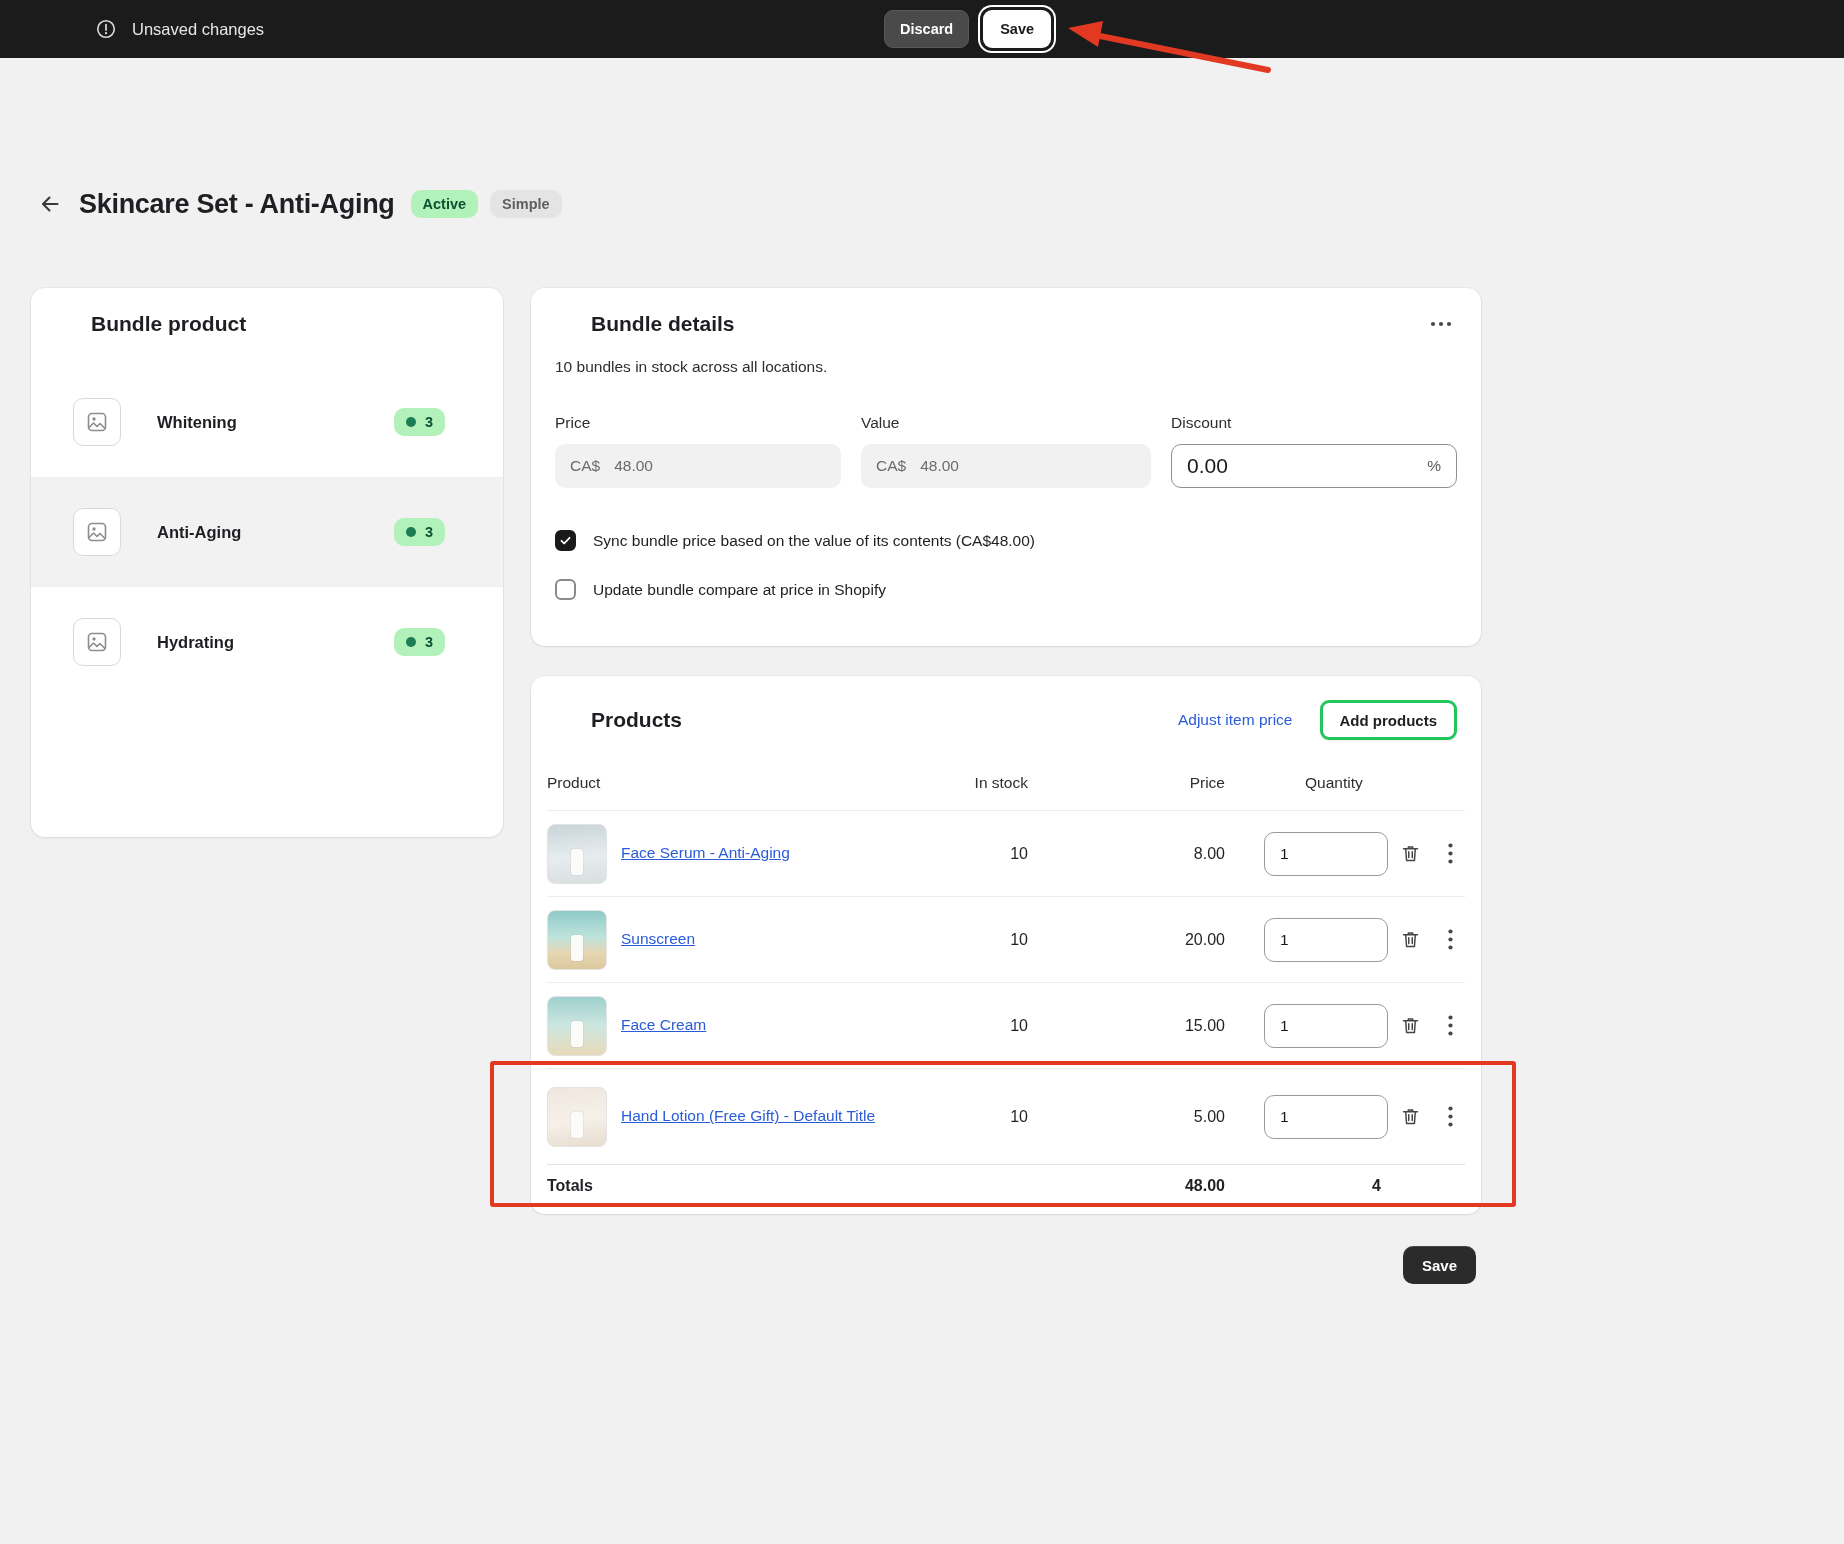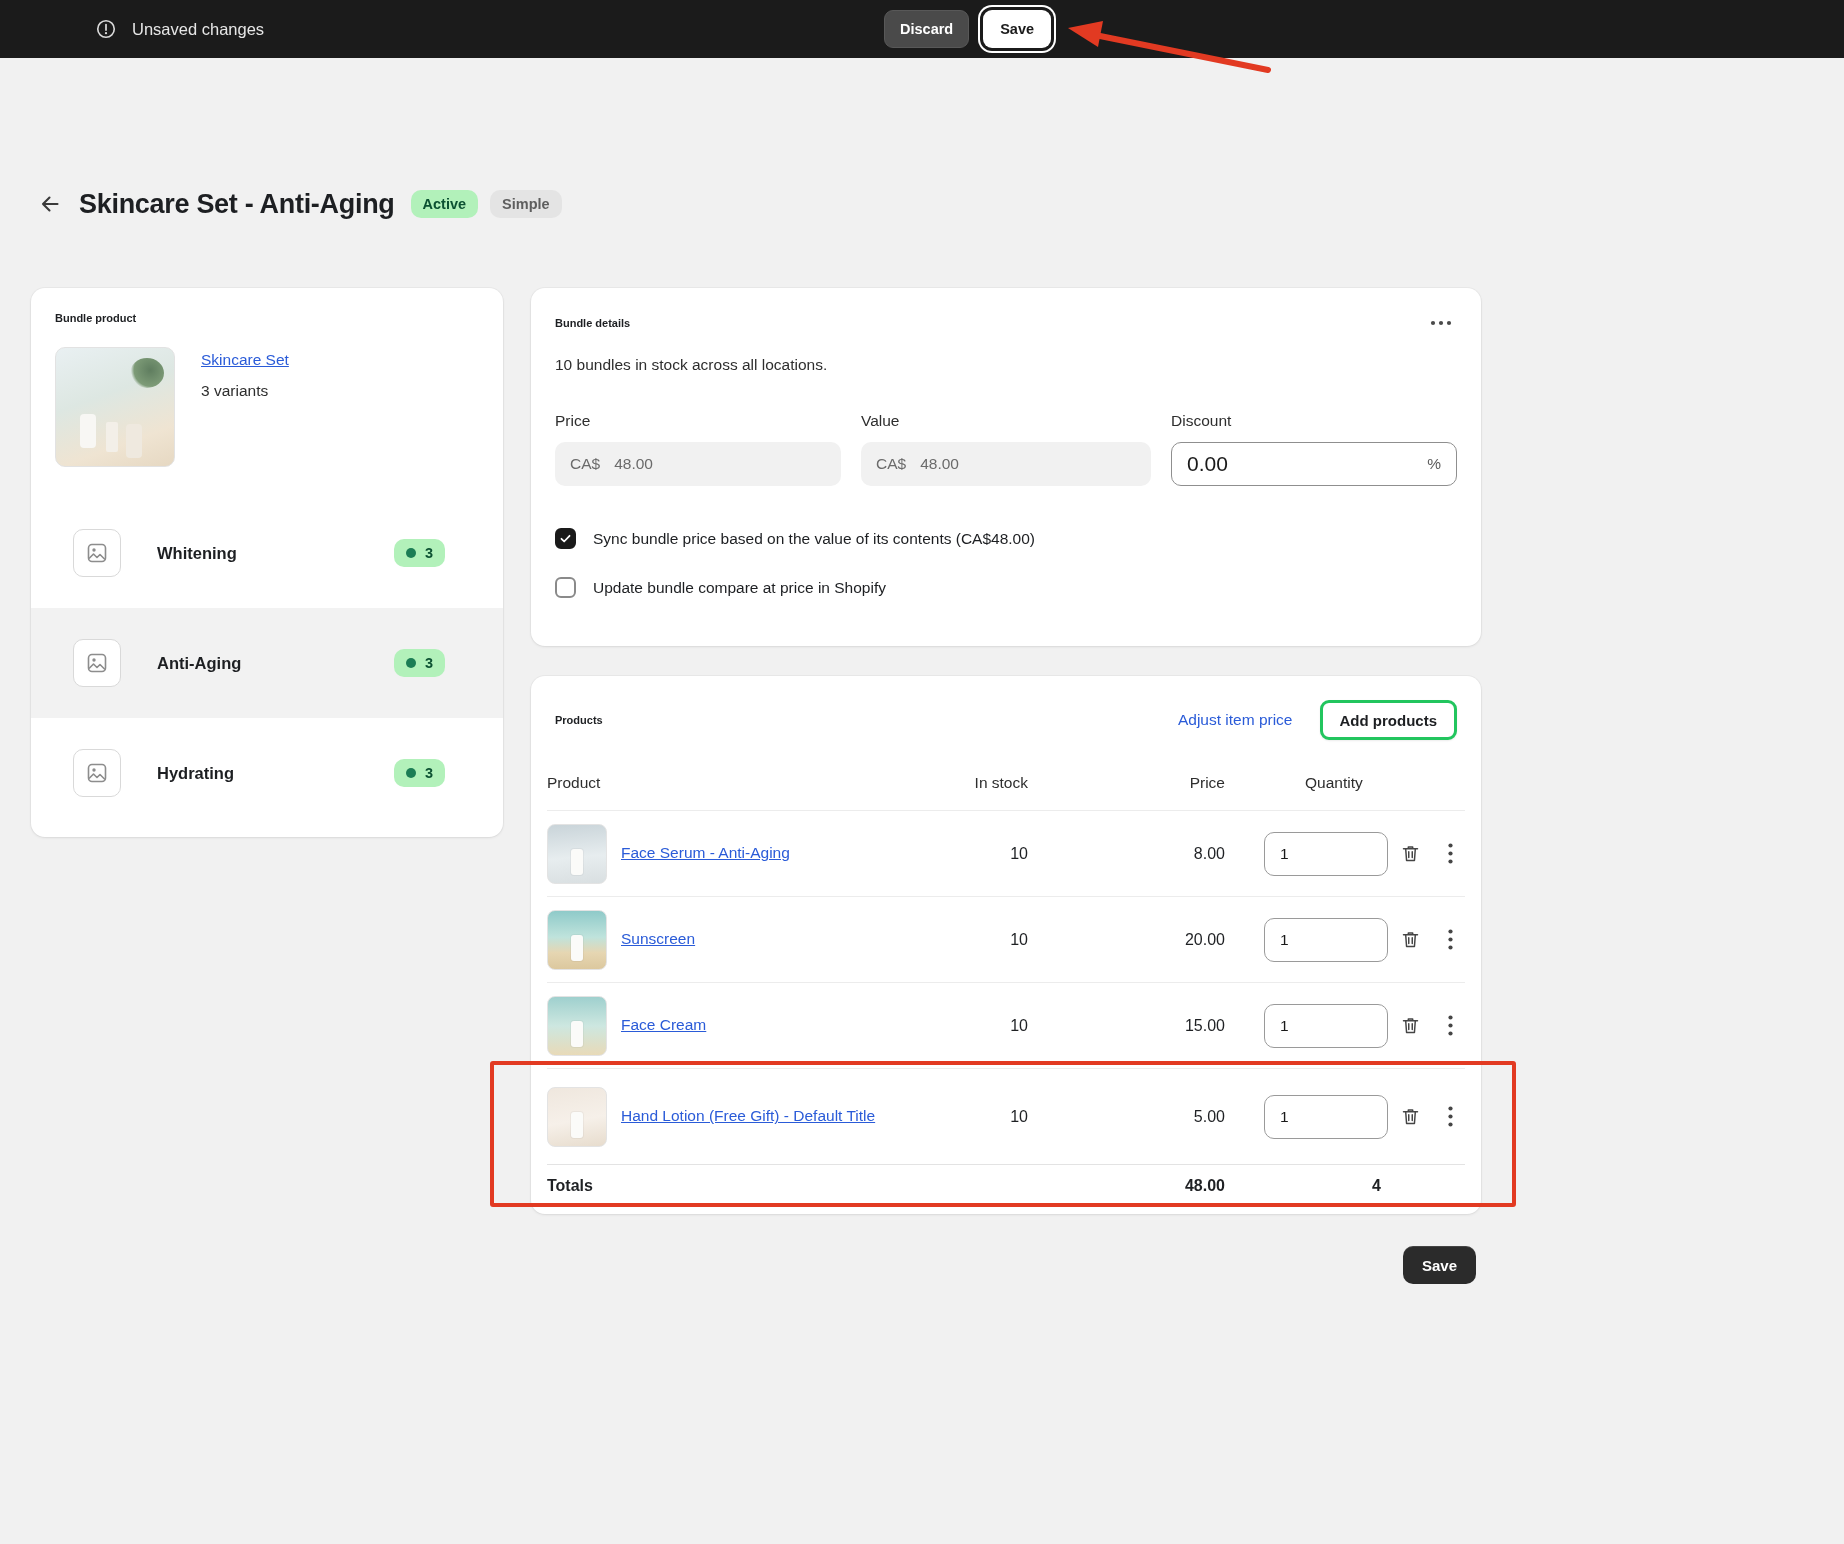--- a/index.html
+++ b/index.html
@@ -60,21 +60,21 @@
     background:#e3e3e3; color:#2e2e2e; font-size:15px; font-weight:600;
     display:flex; align-items:center; gap:9px;
     box-shadow: inset 0 -1px 0 rgba(0,0,0,0.10);
   }
 
   
   .card {
     position:absolute; background:#ffffff; border-radius:14px;
     box-shadow: 0 1px 3px rgba(0,0,0,0.08), 0 0 0 1px rgba(0,0,0,0.03);
   }
-  .card-title { font-size:11px; font-weight:700; color:#1d1f22; }
+  .card-title { font-size:21px; font-weight:700; color:#1d1f22;margin-left:36px; }
 
   
   #card-bundle-product { top:288px; left:31px; width:472px; height:549px; padding-top:24px; overflow:hidden; }
   #card-bundle-product .card-title { padding:0 24px; }
   .bp-summary { display:flex; gap:26px; padding:0 24px; margin-top:23px; }
   .thumb-main {
     width:120px; height:120px; border-radius:10px; border:1px solid #e2e2e2;
     position:relative; overflow:hidden; flex:none;
     background: linear-gradient(160deg, #e9f0f2 0%, #dde7e2 40%, #efe4d2 75%, #e6d8c2 100%);
   }
@@ -214,27 +214,20 @@
       <path d="M19.5 12H5M11.5 5.5 5 12l6.5 6.5" stroke="#3a3a3a" stroke-width="2.1" stroke-linecap="round" stroke-linejoin="round"></path>
     </svg>
   </button>
   <h1 class="page-title">Skincare Set - Anti-Aging</h1>
   <span class="badge badge-success">Active</span>
   <span class="badge badge-default">Simple</span>
 </div>
 
 <div class="card" id="card-bundle-product">
   <div class="card-title">Bundle product</div>
-  <div class="bp-summary">
-    <div class="thumb-main"></div>
-    <div class="bp-info">
-      <a href="#" class="bp-link">Skincare Set</a>
-      <div class="bp-variants-count">3 variants</div>
-    </div>
-  </div>
   <div class="variant-list">
 
     <div class="variant-row">
       <span class="vicon">
         <svg width="24" height="24" viewBox="0 0 24 24" fill="none">
           <rect x="3.5" y="3.5" width="17" height="17" rx="3.5" stroke="#8d8d8d" stroke-width="1.6"></rect>
           <circle cx="9" cy="9" r="1.7" fill="#8d8d8d"></circle>
           <path d="M4 17.5l4.5-4.5 3.5 3.5 3-3 5 5" stroke="#8d8d8d" stroke-width="1.6" stroke-linejoin="round"></path>
         </svg>
       </span>

